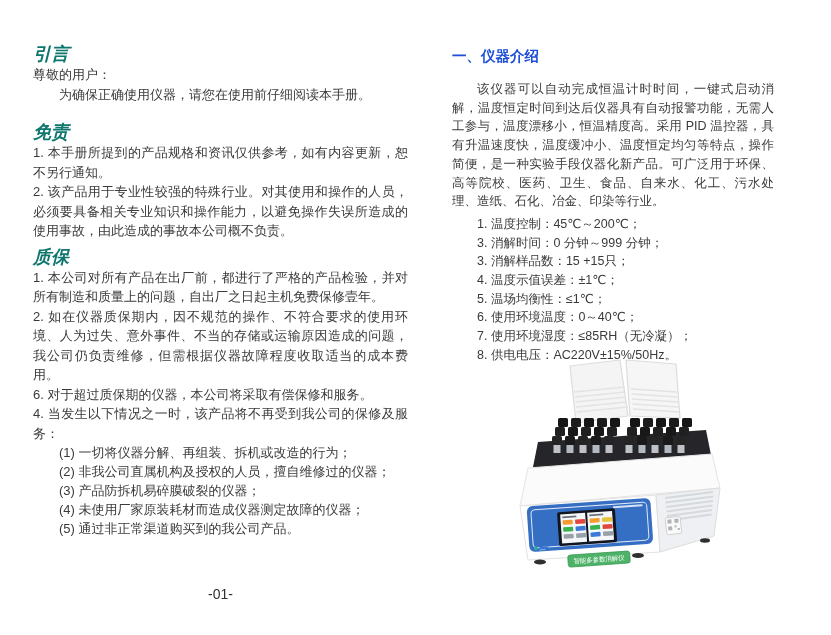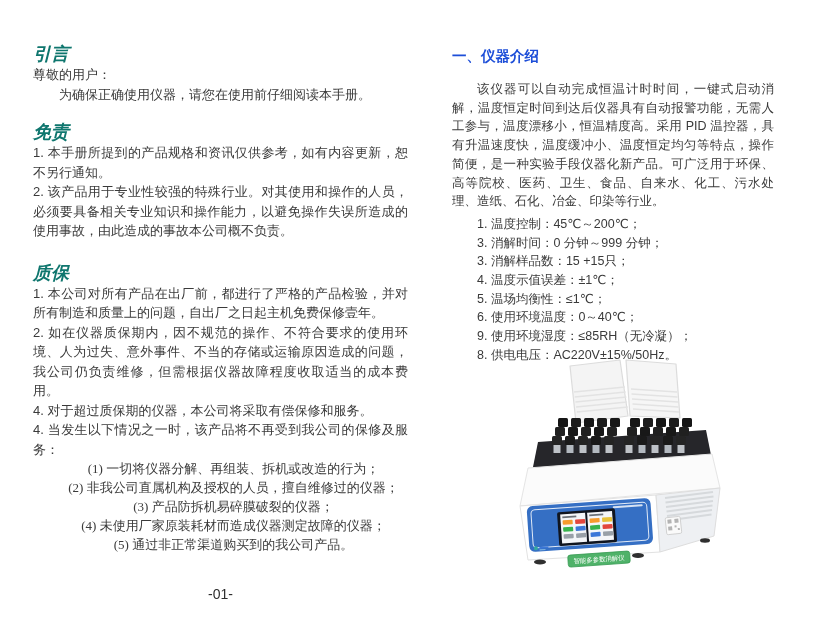--- a/index.html
+++ b/index.html
@@ -10,22 +10,22 @@
   }
   .page{position:absolute;top:0;}
   #page-left{left:33px;width:375px;font-size:13px;line-height:19.5px;}
   #page-right{left:452px;width:322px;font-size:12.5px;line-height:18.7px;}
   .h{font-weight:700;color:#0f766e;font-size:18px;line-height:21px;margin:0;font-style:italic;}
   .h2{font-weight:700;color:#1d4ed8;font-size:14.5px;line-height:20px;margin:0;}
   p{margin:0;text-align:justify;}
   .indent{text-indent:2em;}
   .mt-intro{margin-top:44px;}
   .mt18{margin-top:18px;}
-  .mt22{margin-top:22px;}
-  .sub{padding-left:2em;line-height:19px;text-align:center;font-family:Liberation Serif, serif;}
+  .mt22{margin-top:6px;}
+  .sub{padding-left:2em;line-height:19px;text-align:left;}
   .param{padding-left:25px;text-align:left;}
   .mt-h1r{margin-top:46px;}
   .mt-h2r{margin-top:10px;}
   .para-r{margin-top:14px;}
   .params-list{margin-top:4px;}
   .pageno{
     position:absolute;top:588px;left:0;right:0;text-align:center;
     font-size:14px;color:#2e2e2e;line-height:12px;
   }
   #device-wrap{position:absolute;left:56px;top:356px;width:232px;height:216px;}
@@ -39,21 +39,21 @@
   <p>尊敬的用户：</p>
   <p class="indent">为确保正确使用仪器，请您在使用前仔细阅读本手册。</p>
 
   <h2 class="h mt18">免责</h2>
   <p>1. 本手册所提到的产品规格和资讯仅供参考，如有内容更新，恕不另行通知。</p>
   <p>2. 该产品用于专业性较强的特殊行业。对其使用和操作的人员，必须要具备相关专业知识和操作能力，以避免操作失误所造成的使用事故，由此造成的事故本公司概不负责。</p>
 
   <h2 class="h mt22">质保</h2>
   <p>1. 本公司对所有产品在出厂前，都进行了严格的产品检验，并对所有制造和质量上的问题，自出厂之日起主机免费保修壹年。</p>
   <p>2. 如在仪器质保期内，因不规范的操作、不符合要求的使用环境、人为过失、意外事件、不当的存储或运输原因造成的问题，我公司仍负责维修，但需根据仪器故障程度收取适当的成本费用。</p>
-  <p>4. 对于超过质保期的仪器，本公司将采取有偿保修和服务。</p>
+  <p>6. 对于超过质保期的仪器，本公司将采取有偿保修和服务。</p>
   <p>4. 当发生以下情况之一时，该产品将不再受到我公司的保修及服务：</p>
   <p class="sub">(1) 一切将仪器分解、再组装、拆机或改造的行为；</p>
   <p class="sub">(2) 非我公司直属机构及授权的人员，擅自维修过的仪器；</p>
   <p class="sub">(3) 产品防拆机易碎膜破裂的仪器；</p>
   <p class="sub">(4) 未使用厂家原装耗材而造成仪器测定故障的仪器；</p>
   <p class="sub">(5) 通过非正常渠道购买到的我公司产品。</p>
 
   <div class="pageno">-01-</div>
 </div>
 
@@ -61,21 +61,21 @@
   <h2 class="h2 mt-h1r">一、仪器介绍</h2>
   <p class="indent para-r">该仪器可以自动完成恒温计时时间，一键式启动消解，温度恒定时间到达后仪器具有自动报警功能，无需人工参与，温度漂移小，恒温精度高。采用 PID 温控器，具有升温速度快，温度缓冲小、温度恒定均匀等特点，操作简便，是一种实验手段仪器化新产品。可广泛用于环保、高等院校、医药、卫生、食品、自来水、化工、污水处理、造纸、石化、冶金、印染等行业。</p>
 
   <div class="params-list">
     <p class="param">1. 温度控制：45℃～200℃；</p>
     <p class="param">3. 消解时间：0 分钟～999 分钟；</p>
     <p class="param">3. 消解样品数：15 +15只；</p>
     <p class="param">4. 温度示值误差：±1℃；</p>
     <p class="param">5. 温场均衡性：≤1℃；</p>
     <p class="param">6. 使用环境温度：0～40℃；</p>
-    <p class="param">9. 使用环境湿度：≤85RH（无冷凝）；</p>
+    <p class="param">7. 使用环境湿度：≤85RH（无冷凝）；</p>
     <p class="param">8. 供电电压：AC220V±15%/50Hz。</p>
   </div>
 
   <div id="device-wrap">
     <svg width="232" height="216" viewBox="0 0 232 216">
 
       <g>
         <polygon points="62,10 112,4 120,60 68,67" fill="#f4f4f4" stroke="#dcdcdc" stroke-width="1.2" stroke-linejoin="round"></polygon>
         <line x1="66" y1="36" x2="117" y2="31" stroke="#e3e3e3" stroke-width="1.5"></line>
         <line x1="66.7" y1="41" x2="117.7" y2="36" stroke="#e3e3e3" stroke-width="1.5"></line>

